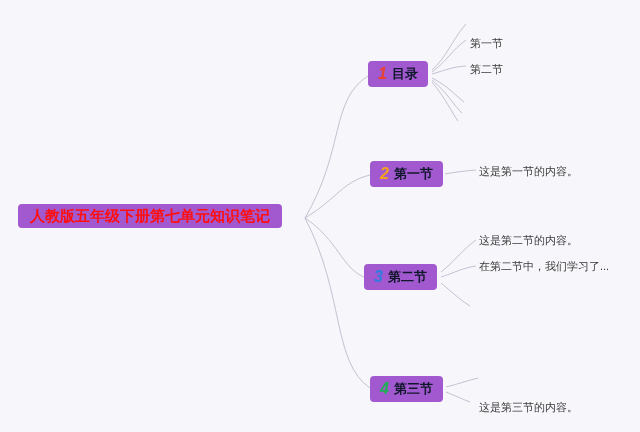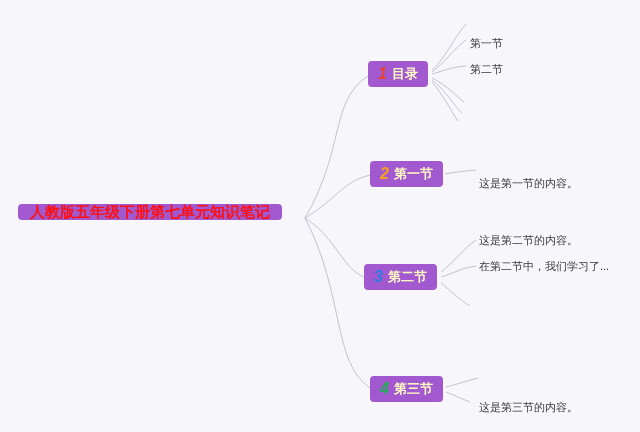--- a/index.html
+++ b/index.html
@@ -31,34 +31,34 @@
     gap:5px;
     padding:3px 10px;
     box-sizing:border-box;
     white-space:nowrap;
     cursor:pointer;
   }
   .root-node{
     font-size:15px;
     font-weight:bold;
     color:#ff0f0f;
-    height:16px;
+    height:24px;
     padding:3px 12px;
   }
   .branch-node{
     height:26px;
     font-size:13px;
   }
   .branch-node .num{
     font-size:16px;
     font-weight:bold;
     font-style:italic;
   }
   .branch-node .lbl{
-    color:#fef9c3;
+    color:#0f172a;
     font-weight:bold;
   }
   .leaf{
     position:absolute;
     font-size:11px;
     color:#3a3a3a;
     white-space:nowrap;
     cursor:pointer;
   }
 </style>
@@ -99,21 +99,21 @@
     <span class="num" style="color:#e8432e;">1</span>
     <span class="lbl">目录</span>
   </div>
   <div class="leaf" style="left:470px;top:36px;">第一节</div>
   <div class="leaf" style="left:470px;top:62px;">第二节</div>
 
   <div class="node branch-node" style="left:370px;top:161px;">
     <span class="num" style="color:#f5a21c;">2</span>
     <span class="lbl">第一节</span>
   </div>
-  <div class="leaf" style="left:479px;top:176px;">这是第一节的内容。</div>
+  <div class="leaf" style="left:479px;top:164px;">这是第一节的内容。</div>
 
   <div class="node branch-node" style="left:364px;top:264px;">
     <span class="num" style="color:#2d7de0;">3</span>
     <span class="lbl">第二节</span>
   </div>
   <div class="leaf" style="left:479px;top:233px;">这是第二节的内容。</div>
   <div class="leaf" style="left:479px;top:259px;">在第二节中，我们学习了...</div>
 
   <div class="node branch-node" style="left:370px;top:376px;">
     <span class="num" style="color:#1fae52;">4</span>

